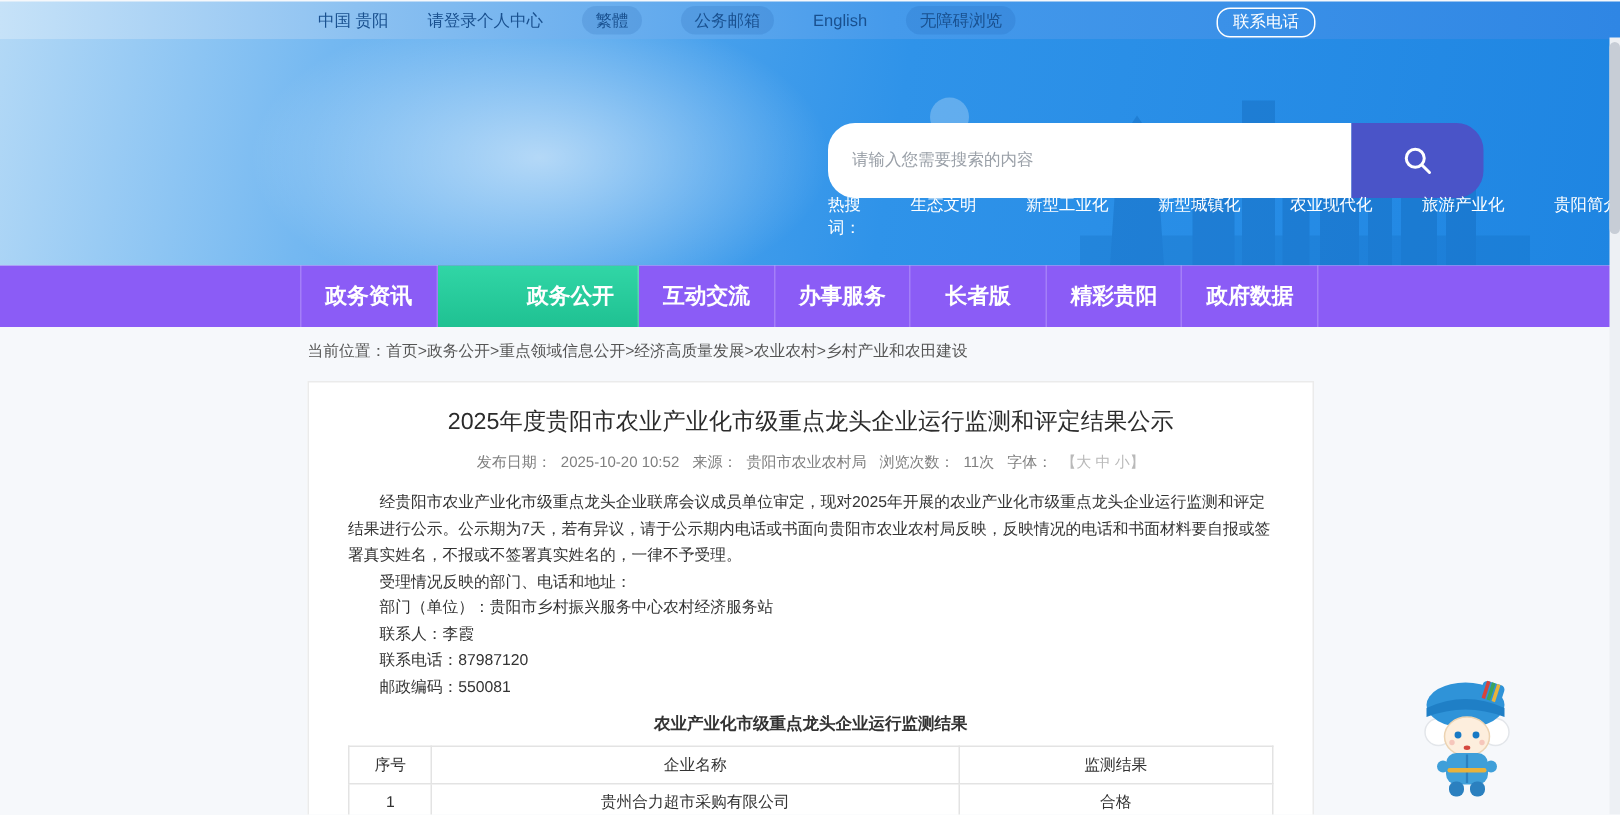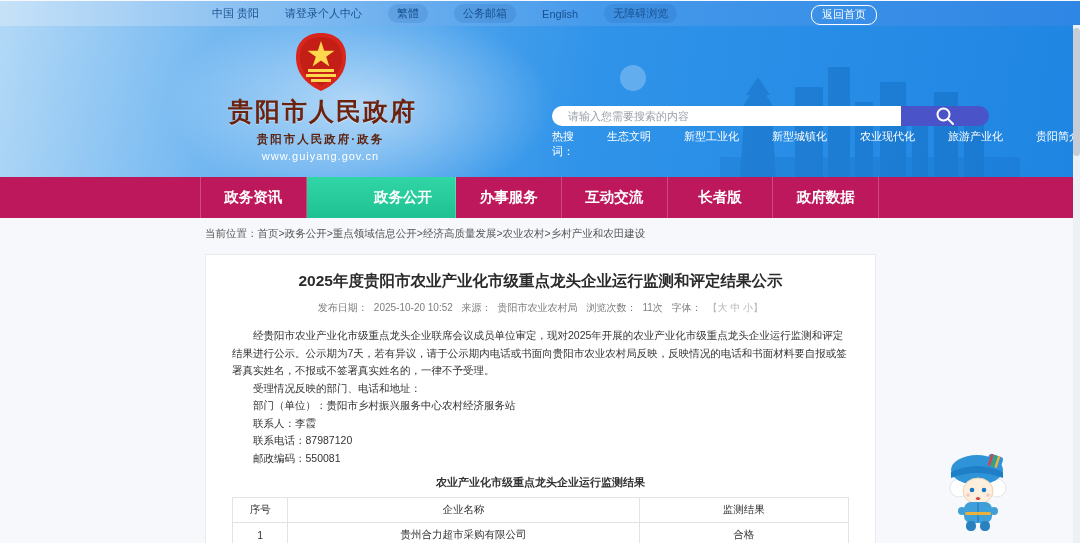--- a/index.html
+++ b/index.html
@@ -21,49 +21,49 @@
   .banner { position:absolute; top:25px; left:0; right:0; height:152px; overflow:hidden;
     background:linear-gradient(100deg,#b2d8f6 0%,#74b8f1 20%,#2f93e9 55%,#1e85e2 100%); }
   .banner::before { content:""; position:absolute; left:150px; top:-30px; width:420px; height:220px;
     background:radial-gradient(ellipse at center, rgba(255,255,255,.55) 0%, rgba(255,255,255,0) 65%); }
   .logo-block { position:absolute; left:228px; top:6px; width:185px; text-align:center; z-index:2; }
   .emblem { display:block; margin:0 auto; }
   .site-title { font-size:25px; font-weight:bold; color:#6b2310; letter-spacing:2px;
     text-shadow:0 1px 0 rgba(255,255,255,.4); margin-top:2px; white-space:nowrap; }
   .site-subtitle { font-size:11.5px; font-weight:bold; color:#5d2410; margin-top:4px; letter-spacing:2px; }
   .site-url { font-size:11px; color:#ffffff; margin-top:3px; letter-spacing:1px; }
-  .search-wrap { position:absolute; left:552px; top:57px; width:437px; height:20px; display:flex; z-index:2;margin-top:24px; }
+  .search-wrap { position:absolute; left:552px; top:57px; width:437px; height:50px; display:flex; z-index:2; }
   .search-input { flex:1; border:none; outline:none; border-radius:18px 0 0 18px; padding:0 16px;
     font-size:11px; color:#333; font-family:"Liberation Sans",sans-serif; }
   .search-input::placeholder { color:#9aa0a8; }
   .search-btn { width:88px; border:none; background:#4a54c8; border-radius:0 18px 18px 0;
     display:flex; align-items:center; justify-content:center; cursor:pointer; }
   .hot-row { position:absolute; left:552px; top:104px; display:flex; gap:33px;
     font-size:11px; color:#ffffff; z-index:2; }
   .hot-word { cursor:pointer; white-space:nowrap; }
   .skyline { position:absolute; right:60px; bottom:0; opacity:.32; z-index:1; }
   .bokeh { position:absolute; border-radius:50%; background:rgba(255,255,255,.25); }
 
   
-  .navbar { position:absolute; top:177px; left:0; right:0; height:41px; background:#be185d; z-index:4; }
+  .navbar { position:absolute; top:177px; left:0; right:0; height:41px; background:#8b5cf6; z-index:4; }
   .nav-tabs { margin-left:200px; width:679px; height:100%; display:flex; }
   .nav-tab { flex:1; display:flex; align-items:center; justify-content:center; color:#fff;
     font-size:14.5px; font-weight:bold; border-right:1px solid rgba(255,255,255,.22);
     cursor:pointer; white-space:nowrap; }
   .nav-tab:first-child { border-left:1px solid rgba(255,255,255,.22); }
   .nav-tab.active { background:linear-gradient(180deg,#31d6a6,#1fc192);padding-left:44px; }
 
   
   .breadcrumb { position:absolute; top:227px; left:205px; font-size:10.5px; color:#555; z-index:3; }
   .breadcrumb b { font-weight:normal; color:#555; }
 
   
   .card { position:absolute; top:254px; left:205px; width:671px; height:420px; background:#fff;
     border:1px solid #ebebeb; padding:12px 26px 0; z-index:3; }
-  .article-title { text-align:center; font-size:15.5px; font-weight:bold; color:#2b2b2b; margin:4px 0 9px; }
+  .article-title { text-align:center; font-size:15.5px; font-weight:normal; color:#2b2b2b; margin:4px 0 9px; }
   .article-meta { text-align:center; font-size:10px; color:#7e7e7e; margin-bottom:12px; white-space:nowrap; }
   .article-meta span { margin:0 3px; }
   .meta-light { color:#b9b9b9; }
   .body-text { font-size:10.5px; color:#333; line-height:17.5px; }
   .indent { text-indent:2em; }
   .table-caption { text-align:center; font-weight:bold; font-size:11px; color:#333; margin:8px 0 7px;font-family:Liberation Serif, serif; }
   table.result { width:100%; border-collapse:collapse; font-size:10.5px; color:#333; table-layout:fixed; }
   .result th, .result td { border:1px solid #e3e3e3; text-align:center; height:25px; font-weight:normal;margin-left:48px; }
   .col-no { width:9%; } .col-name { width:57%; } .col-res { width:34%; }
 
@@ -79,54 +79,41 @@
 
 <div class="topbar">
   <div class="topbar-inner">
     <span class="topbar-item">中国 贵阳</span>
     <span class="topbar-item login"><span>请</span><strong>登录</strong><span>个人中心</span></span>
     <span class="topbar-item pill">繁體</span>
     <span class="topbar-item pill">公务邮箱</span>
     <span class="topbar-item">English</span>
     <span class="topbar-item pill">无障碍浏览</span>
   </div>
-  <span class="home-btn">返回首页</span>
+  <span class="home-btn">联系电话</span>
 </div>
 
 <div class="banner">
   <span class="bokeh" style="left:620px;top:40px;width:26px;height:26px;"></span>
   <span class="bokeh" style="left:700px;top:85px;width:14px;height:14px;"></span>
 
   <svg class="skyline" width="300" height="120" viewBox="0 0 300 120">
     <g fill="#0d5fae">
       <path d="M20 120 L24 60 L16 60 L30 38 L26 38 L38 20 L50 38 L46 38 L60 60 L52 60 L56 120 Z"></path>
       <rect x="75" y="30" width="28" height="90"></rect>
       <rect x="108" y="10" width="22" height="110"></rect>
       <rect x="135" y="45" width="18" height="75"></rect>
       <rect x="160" y="25" width="26" height="95"></rect>
       <rect x="192" y="55" width="16" height="65"></rect>
       <rect x="214" y="35" width="24" height="85"></rect>
       <rect x="244" y="60" width="20" height="60"></rect>
       <rect x="0" y="100" width="300" height="20" opacity=".6"></rect>
     </g>
   </svg>
 
-  <div class="logo-block">
-    <svg class="emblem" width="58" height="62" viewBox="0 0 58 62">
-      <path d="M29 2 C45 2 54 12 54 26 C54 44 42 54 29 60 C16 54 4 44 4 26 C4 12 13 2 29 2 Z" fill="#d9261c"></path>
-      <path d="M29 6 C42 6 50 14 50 26 C50 41 40 50 29 55 C18 50 8 41 8 26 C8 14 16 6 29 6 Z" fill="#c31f16"></path>
-      <path d="M29 10 l3.2 9.8 h10.3 l-8.3 6 3.2 9.8 -8.4-6 -8.4 6 3.2-9.8 -8.3-6 h10.3 Z" fill="#ffd84d"></path>
-      <rect x="16" y="38" width="26" height="3" fill="#ffd84d"></rect>
-      <rect x="14" y="43" width="30" height="3" fill="#ffd84d"></rect>
-      <rect x="19" y="48" width="20" height="3" fill="#ffd84d"></rect>
-    </svg>
-    <div class="site-title">贵阳市人民政府</div>
-    <div class="site-subtitle">贵阳市人民政府·政务</div>
-    <div class="site-url">www.guiyang.gov.cn</div>
-  </div>
 
   <div class="search-wrap">
     <input class="search-input" type="text" placeholder="请输入您需要搜索的内容" style="">
     <button class="search-btn">
       <svg width="22" height="22" viewBox="0 0 22 22">
         <circle cx="9.5" cy="9.5" r="6" fill="none" stroke="#ffffff" stroke-width="2"></circle>
         <line x1="14" y1="14" x2="19" y2="19" stroke="#ffffff" stroke-width="2" stroke-linecap="round"></line>
       </svg>
     </button>
   </div>
@@ -139,23 +126,24 @@
     <span class="hot-word">农业现代化</span>
     <span class="hot-word">旅游产业化</span>
     <span class="hot-word">贵阳简介</span>
   </div>
 </div>
 
 <div class="navbar">
   <div class="nav-tabs">
     <div class="nav-tab">政务资讯</div>
     <div class="nav-tab active">政务公开</div>
+    <div class="nav-tab">互动交流</div>
     <div class="nav-tab">办事服务</div>
-    <div class="nav-tab">互动交流</div>
     <div class="nav-tab">长者版</div>
+    <div class="nav-tab">精彩贵阳</div>
     <div class="nav-tab">政府数据</div>
   </div>
 </div>
 
 <div class="breadcrumb">
   <b>当前位置：</b><span>首页&gt;政务公开&gt;重点领域信息公开&gt;经济高质量发展&gt;农业农村&gt;乡村产业和农田建设</span>
 </div>
 
 <div class="card">
   <div class="article-title">2025年度贵阳市农业产业化市级重点龙头企业运行监测和评定结果公示</div>

